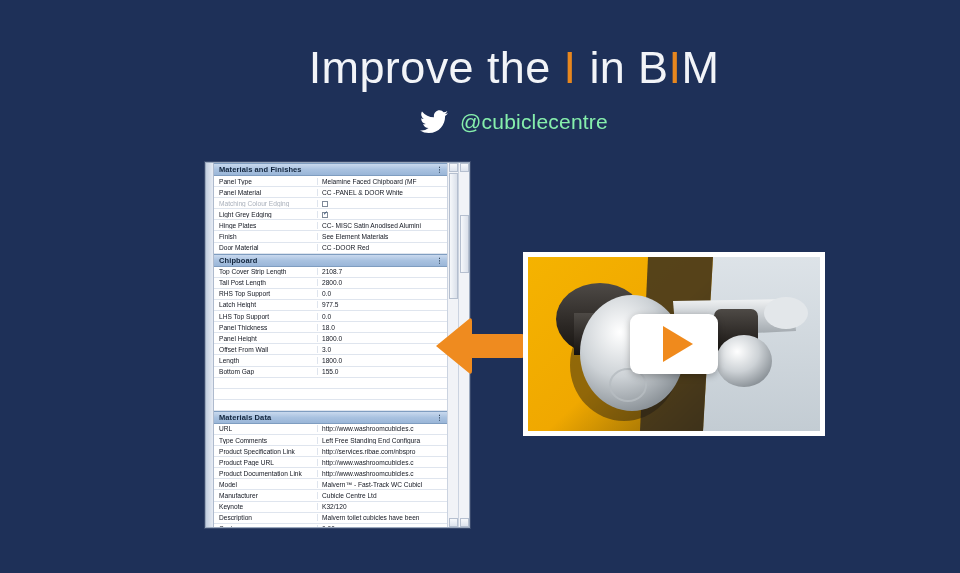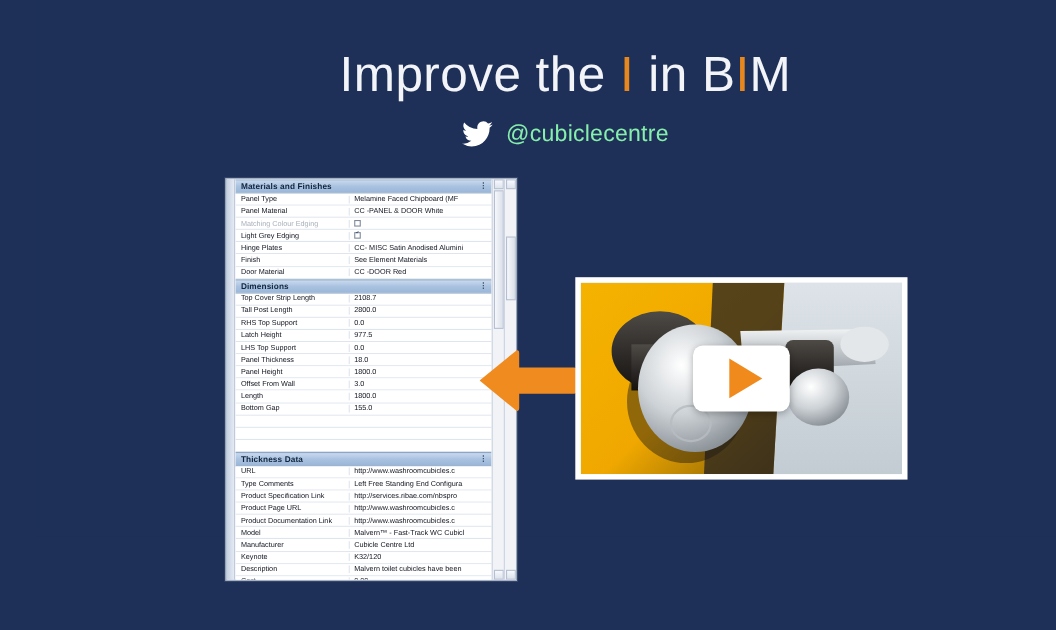--- a/index.html
+++ b/index.html
@@ -200,21 +200,21 @@
           </div>
           <div class="prow">
             <div class="k">Finish</div>
             <div class="v">See Element Materials</div>
           </div>
           <div class="prow">
             <div class="k">Door Material</div>
             <div class="v">CC  -DOOR Red</div>
           </div>
           <div class="grp-header">
-            <span>Dimensions</span>
+            <span>Chipboard</span>
             <span class="grip">⋮</span>
           </div>
           <div class="prow">
             <div class="k">Top Cover Strip Length</div>
             <div class="v">2108.7</div>
           </div>
           <div class="prow">
             <div class="k">Tall Post Length</div>
             <div class="v">2800.0</div>
           </div>
@@ -256,21 +256,21 @@
           </div>
           <div class="prow blank">
             <div class="k"></div>
             <div class="v"></div>
           </div>
           <div class="prow blank">
             <div class="k"></div>
             <div class="v"></div>
           </div>
           <div class="grp-header">
-            <span>Thickness Data</span>
+            <span>Materials Data</span>
             <span class="grip">⋮</span>
           </div>
           <div class="prow">
             <div class="k">URL</div>
             <div class="v">http://www.washroomcubicles.c</div>
           </div>
           <div class="prow">
             <div class="k">Type Comments</div>
             <div class="v">Left Free Standing End Configura</div>
           </div>

